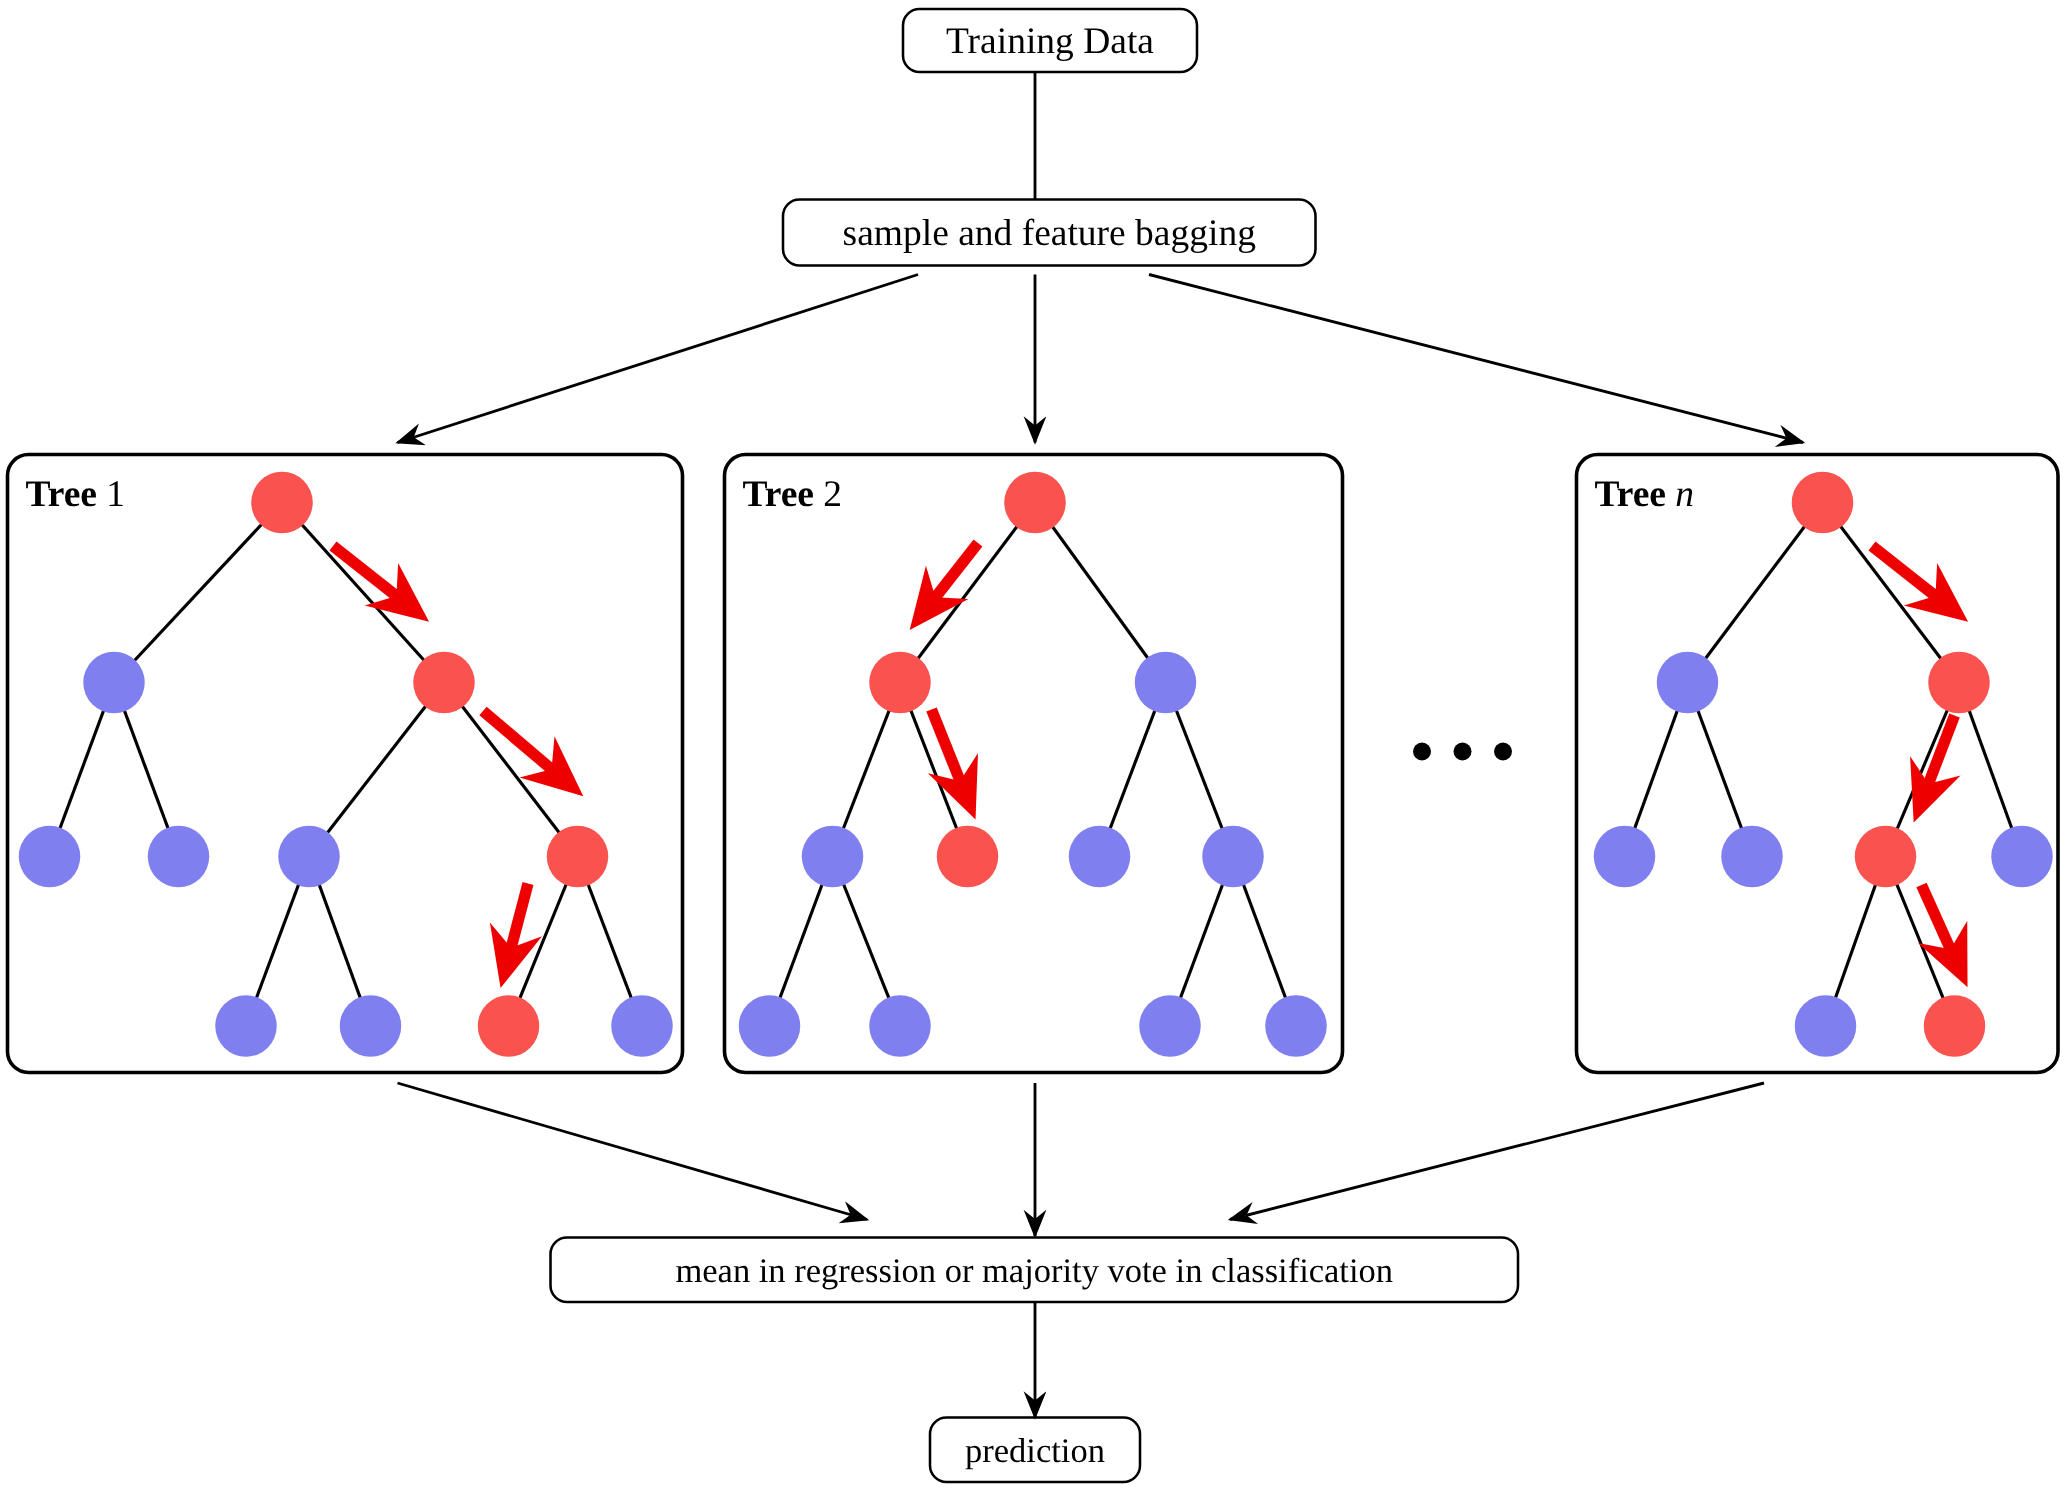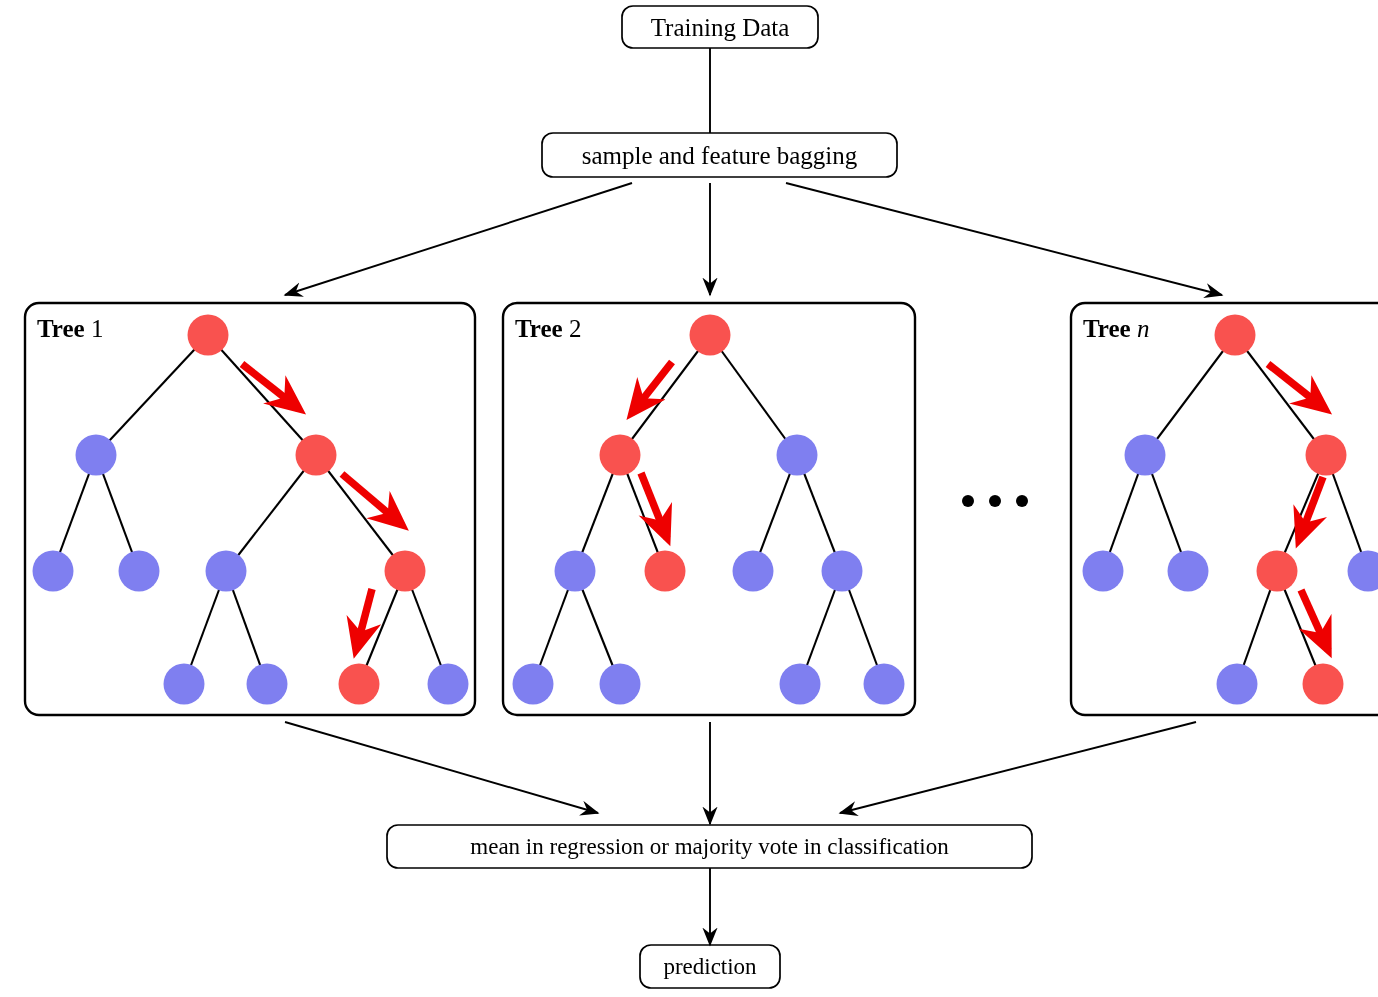--- a/index.html
+++ b/index.html
@@ -1,17 +1,17 @@
 <!DOCTYPE html>
 <html><head>
 <meta charset="utf-8">
 <style>
   html,body{margin:0;padding:0;background:#ffffff;}
   body{width:1378px;height:997px;overflow:hidden;font-family:"Liberation Serif", serif;}
-  #stage{position:relative;width:1172px;height:997px;margin-left:20px;}
+  #stage{position:relative;width:1172px;height:997px;}
   svg{display:block;}
   .boxtext{font-family:"Liberation Serif", serif;fill:#000;}
   .treelabel{font-family:"Liberation Serif", serif;font-weight:bold;fill:#000;}
   .treelabel .num{font-weight:normal;}
   .treelabel .ital{font-weight:normal;font-style:italic;}
 </style>
 </head>
 <body>
 
 <div id="stage">

